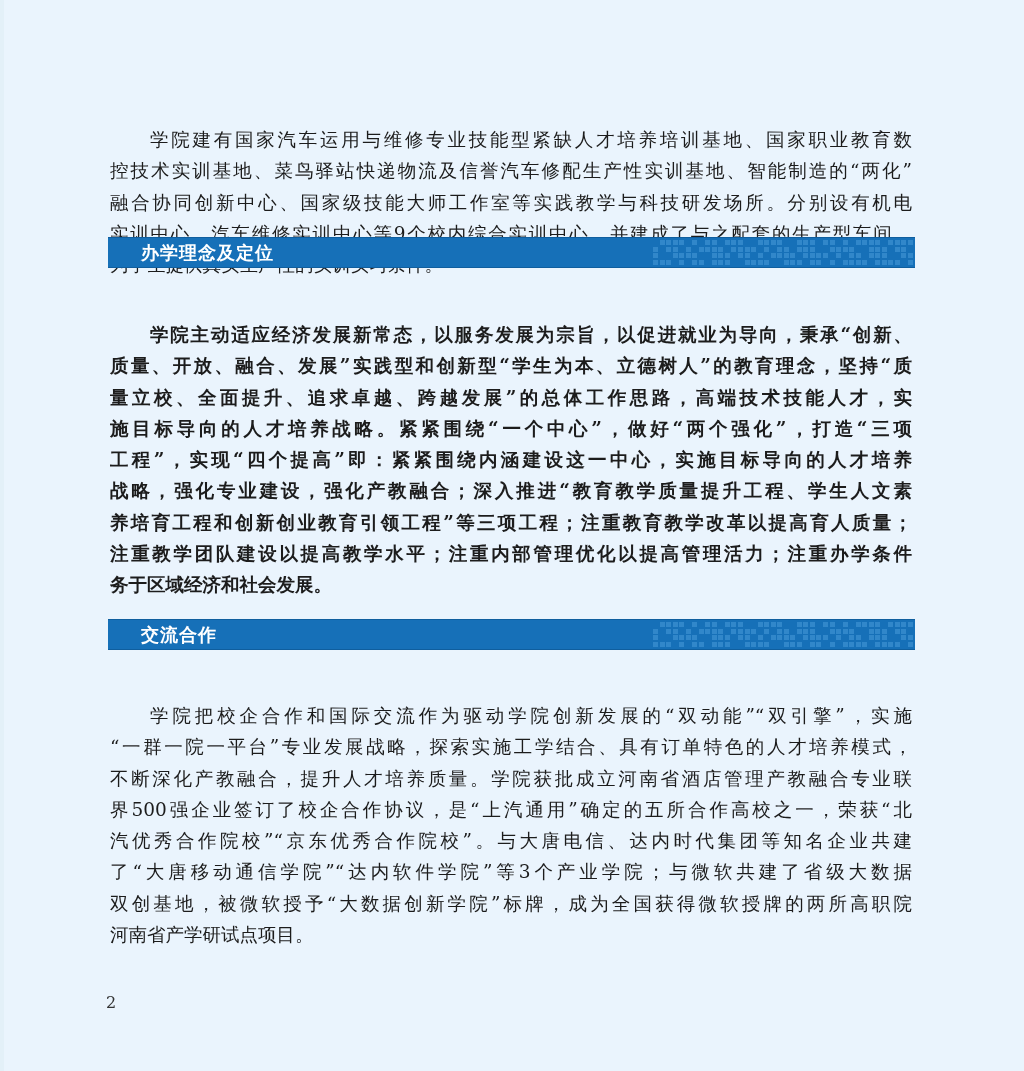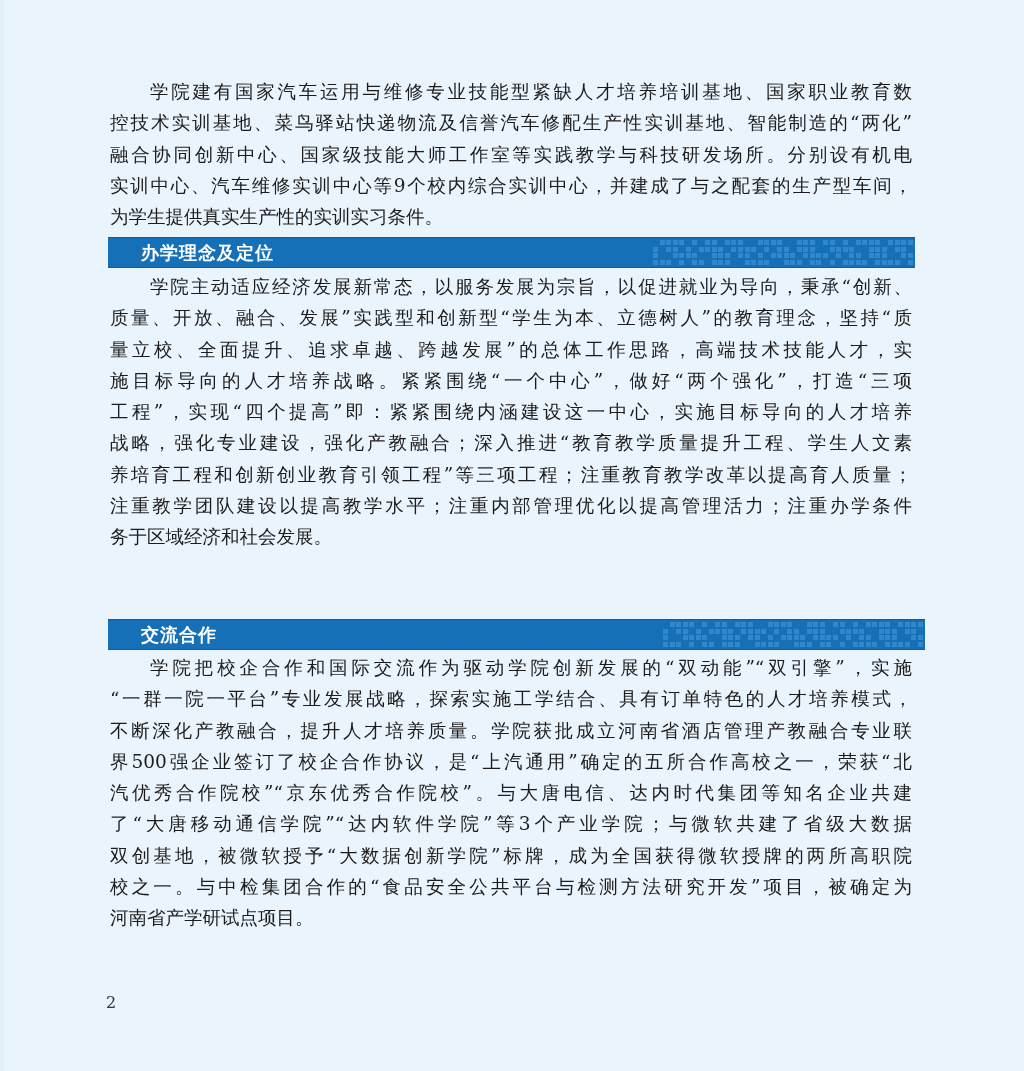--- a/index.html
+++ b/index.html
@@ -18,20 +18,21 @@
     .page-edge {
       position: absolute;
       left: 0; top: 0; bottom: 0;
       width: 4px;
       background: #e3f0f8;
     }
     .para {
       position: absolute;
       left: 110px;
       width: 802px;
+      margin-top: 48px;
     }
     .line {
       height: 31.3px;
       line-height: 31.3px;
       font-size: 18.5px;
       white-space: nowrap;
       text-align: justify;
       text-align-last: justify;
       overflow: hidden;
     }
@@ -257,33 +258,33 @@
       <i class="o"></i>
       <i></i>
       <i></i>
       <i></i>
       <i></i>
       <i class="o"></i>
       <i></i>
     </div>
 </div>
 
-<div class="para" style="top:271px;">
+<div class="para" style="top:271px;font-weight:bold;">
   <div class="line indent">学院主动适应经济发展新常态，以服务发展为宗旨，以促进就业为导向，秉承“创新、</div>
   <div class="line">质量、开放、融合、发展”实践型和创新型“学生为本、立德树人”的教育理念，坚持“质</div>
   <div class="line">量立校、全面提升、追求卓越、跨越发展”的总体工作思路，高端技术技能人才，实</div>
   <div class="line">施目标导向的人才培养战略。紧紧围绕“一个中心”，做好“两个强化”，打造“三项</div>
   <div class="line">工程”，实现“四个提高”即：紧紧围绕内涵建设这一中心，实施目标导向的人才培养</div>
   <div class="line">战略，强化专业建设，强化产教融合；深入推进“教育教学质量提升工程、学生人文素</div>
   <div class="line">养培育工程和创新创业教育引领工程”等三项工程；注重教育教学改革以提高育人质量；</div>
   <div class="line">注重教学团队建设以提高教学水平；注重内部管理优化以提高管理活力；注重办学条件</div>
   <div class="line last">务于区域经济和社会发展。</div>
 </div>
 
-<div class="section-bar" style="top:619px;padding-left:10px;">
+<div class="section-bar" style="top:619px;">
   <span class="title">交流合作</span>
   <div class="pattern">
       <i class="o"></i>
       <i></i>
       <i></i>
       <i></i>
       <i></i>
       <i class="o"></i>
       <i></i>
       <i class="o"></i>
@@ -443,17 +444,16 @@
 </div>
 
 <div class="para" style="top:652px;">
   <div class="line indent">学院把校企合作和国际交流作为驱动学院创新发展的“双动能”“双引擎”，实施</div>
   <div class="line">“一群一院一平台”专业发展战略，探索实施工学结合、具有订单特色的人才培养模式，</div>
   <div class="line">不断深化产教融合，提升人才培养质量。学院获批成立河南省酒店管理产教融合专业联</div>
   <div class="line">界500强企业签订了校企合作协议，是“上汽通用”确定的五所合作高校之一，荣获“北</div>
   <div class="line">汽优秀合作院校”“京东优秀合作院校”。与大唐电信、达内时代集团等知名企业共建</div>
   <div class="line">了“大唐移动通信学院”“达内软件学院”等3个产业学院；与微软共建了省级大数据</div>
   <div class="line">双创基地，被微软授予“大数据创新学院”标牌，成为全国获得微软授牌的两所高职院</div>
-  <div class="line">校之一。与中检集团合作的“食品安全公共平台与检测方法研究开发”项目，被确定为</div>
   <div class="line last">河南省产学研试点项目。</div>
 </div>
 
 <div class="page-number">2</div>
 
 </body></html>

